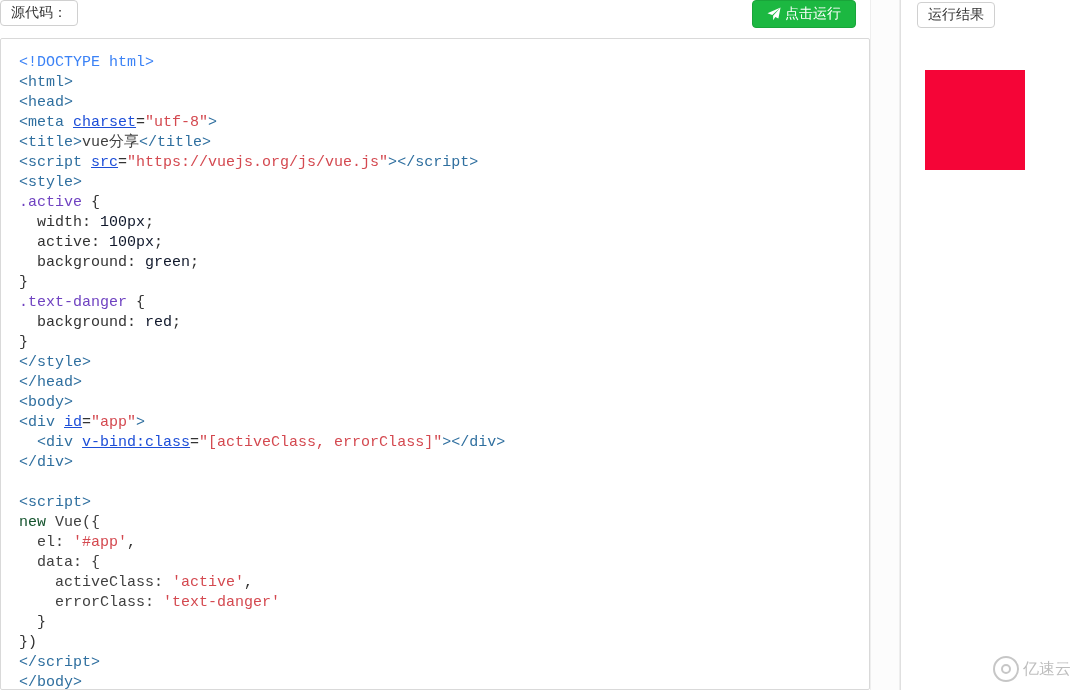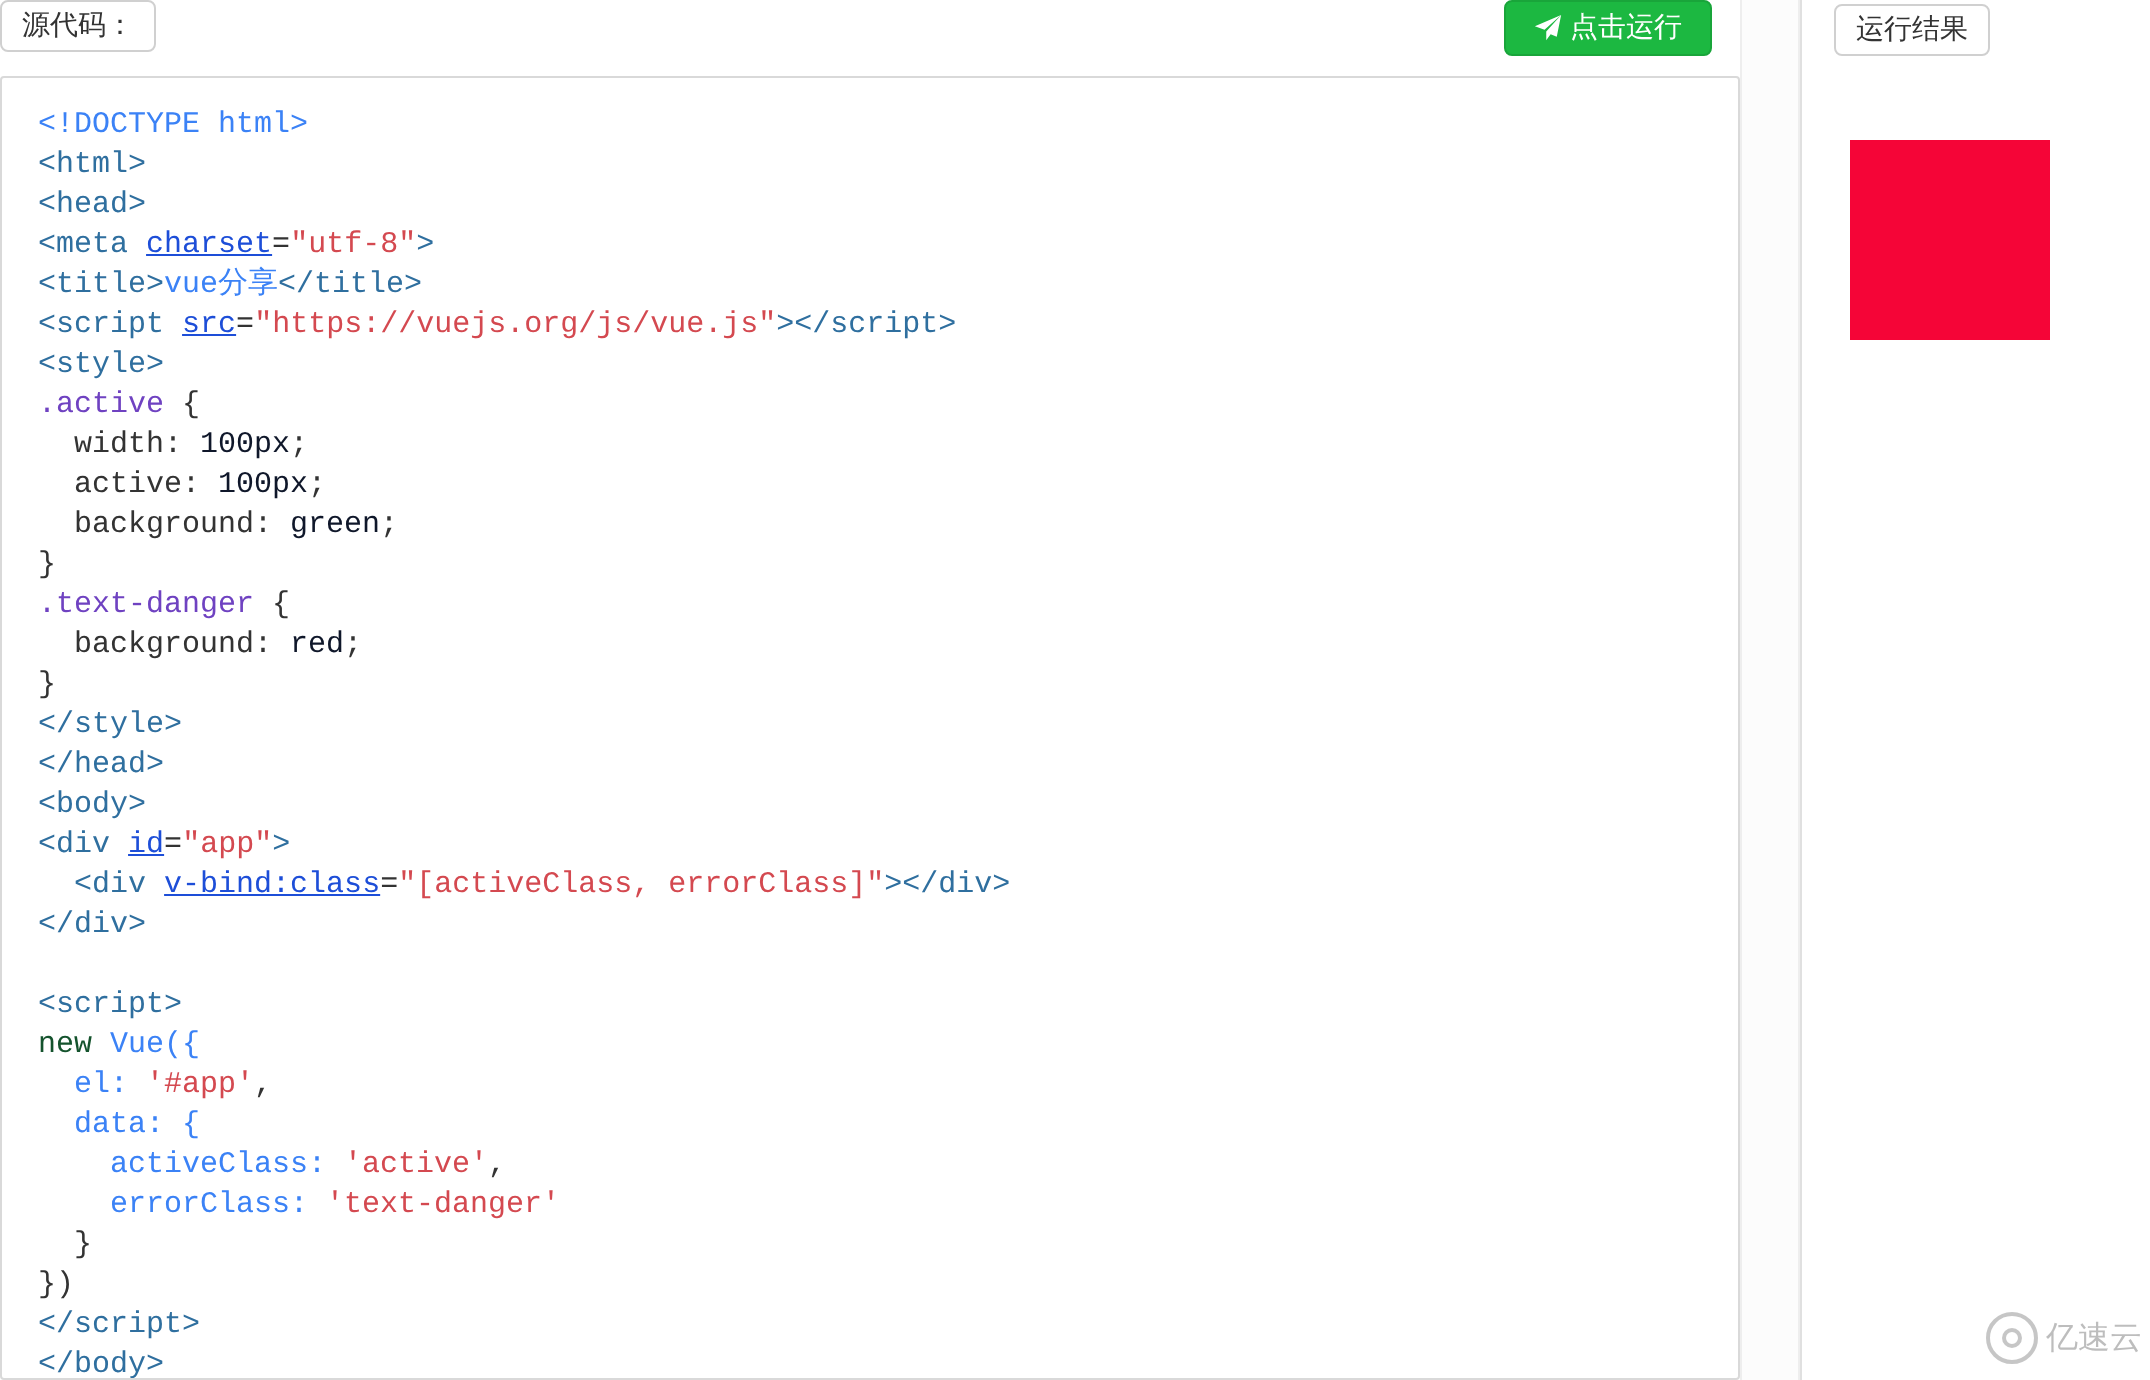--- a/index.html
+++ b/index.html
@@ -145,21 +145,21 @@
 
 .t-doctype { color: #3b82f6; }
 .t-tag { color: #2f6f9f; margin-top: 38px; }
 .t-attr { color: #1d4ed8; text-decoration: underline; }
 .t-str { color: #d44950; }
 .t-sym { color: #333333; }
 .t-sel { color: #6f42c1; }
 .t-prop { color: #333333; text-align: center; }
 .t-val { color: #0f172a; }
 .t-kw { color: #14532d; }
-.t-ident { color: #3b82f6; }
+.t-ident { color: #404040; }
 </style>
 </head>
 <body>
 
 <div class="container">
 
   <div class="left-panel">
     <div class="header-row">
       <span class="source-label">源代码：</span>
       <button class="run-button">

